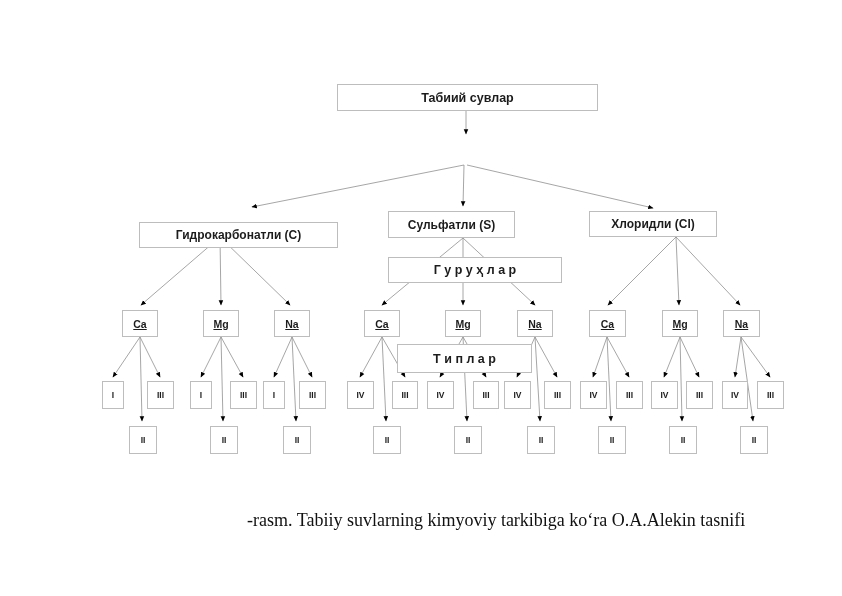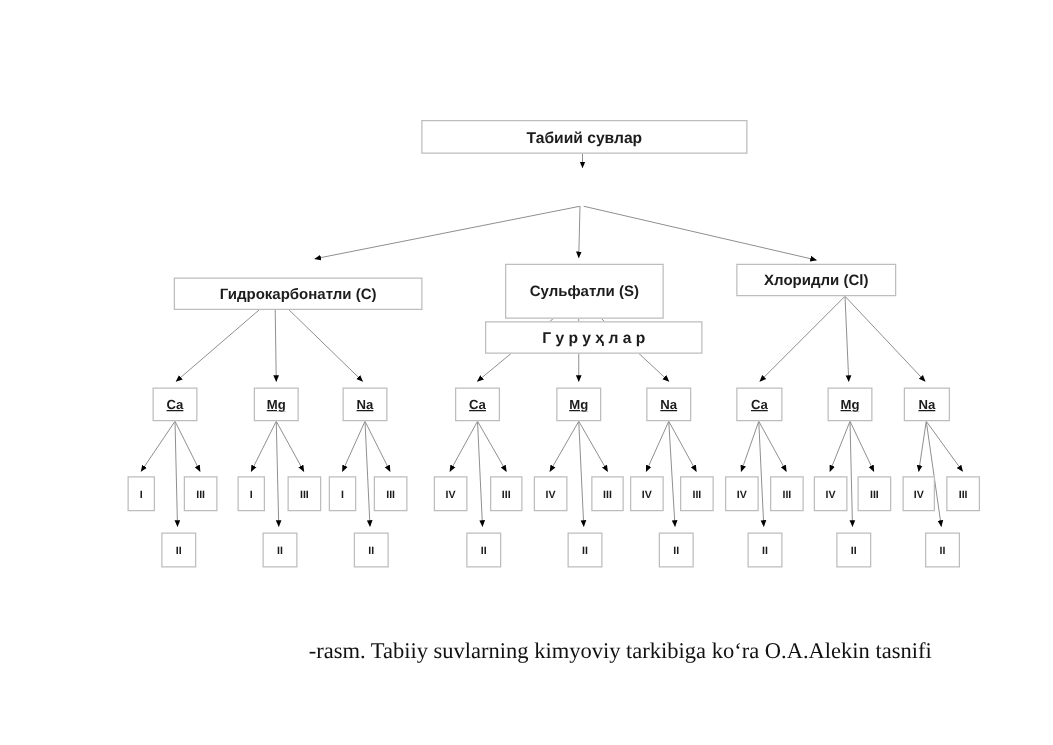--- a/index.html
+++ b/index.html
@@ -100,25 +100,26 @@
       <line x1="607" y1="337" x2="611" y2="421" marker-end="url(#arw)"></line>
       <line x1="680" y1="337" x2="664" y2="377" marker-end="url(#arw)"></line>
       <line x1="680" y1="337" x2="699" y2="377" marker-end="url(#arw)"></line>
       <line x1="680" y1="337" x2="682" y2="421" marker-end="url(#arw)"></line>
       <line x1="741" y1="337" x2="735" y2="377" marker-end="url(#arw)"></line>
       <line x1="741" y1="337" x2="770" y2="377" marker-end="url(#arw)"></line>
       <line x1="741" y1="337" x2="753" y2="421" marker-end="url(#arw)"></line>
     </g>
   </svg>
 
-  <div class="node lvl" style="left:337px; top:96px; width:261px; height:27px;">Табиий сувлар</div>
+  <div class="node lvl" style="left:337px; top:84px; width:261px; height:27px;">Табиий сувлар</div>
   <div class="node lvl" style="left:388px; top:257px; width:174px; height:26px;">Г у р у ҳ л а р</div>
+  <div class="node lvl" style="left:397px; top:344px; width:135px; height:29px;">Т и п л а р</div>
 
   <div class="node cls" style="left:139px; top:211px; width:199px; height:26px;margin-top:11px;">Гидрокарбонатли (C)</div>
-  <div class="node cls" style="left:404px; top:211px; width:127px; height:44px;">Сульфатли (S)</div>
+  <div class="node cls" style="left:388px; top:211px; width:127px; height:27px;">Сульфатли (S)</div>
   <div class="node cls" style="left:589px; top:211px; width:128px; height:26px;">Хлоридли (Cl)</div>
 
   <div class="node grp" style="left:122px; top:310px; width:36px; height:27px;">Ca</div>
   <div class="node grp" style="left:203px; top:310px; width:36px; height:27px;">Mg</div>
   <div class="node grp" style="left:274px; top:310px; width:36px; height:27px;">Na</div>
 
   <div class="node grp" style="left:364px; top:310px; width:36px; height:27px;">Ca</div>
   <div class="node grp" style="left:445px; top:310px; width:36px; height:27px;">Mg</div>
   <div class="node grp" style="left:517px; top:310px; width:36px; height:27px;">Na</div>
 

